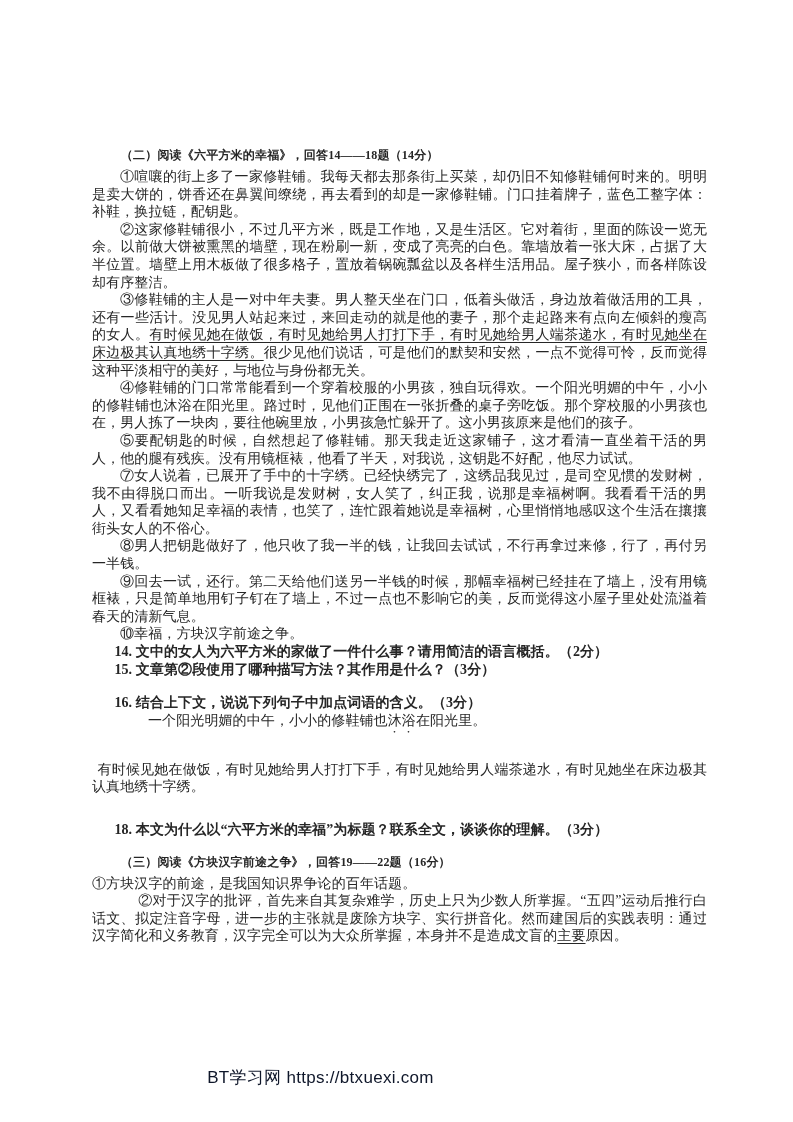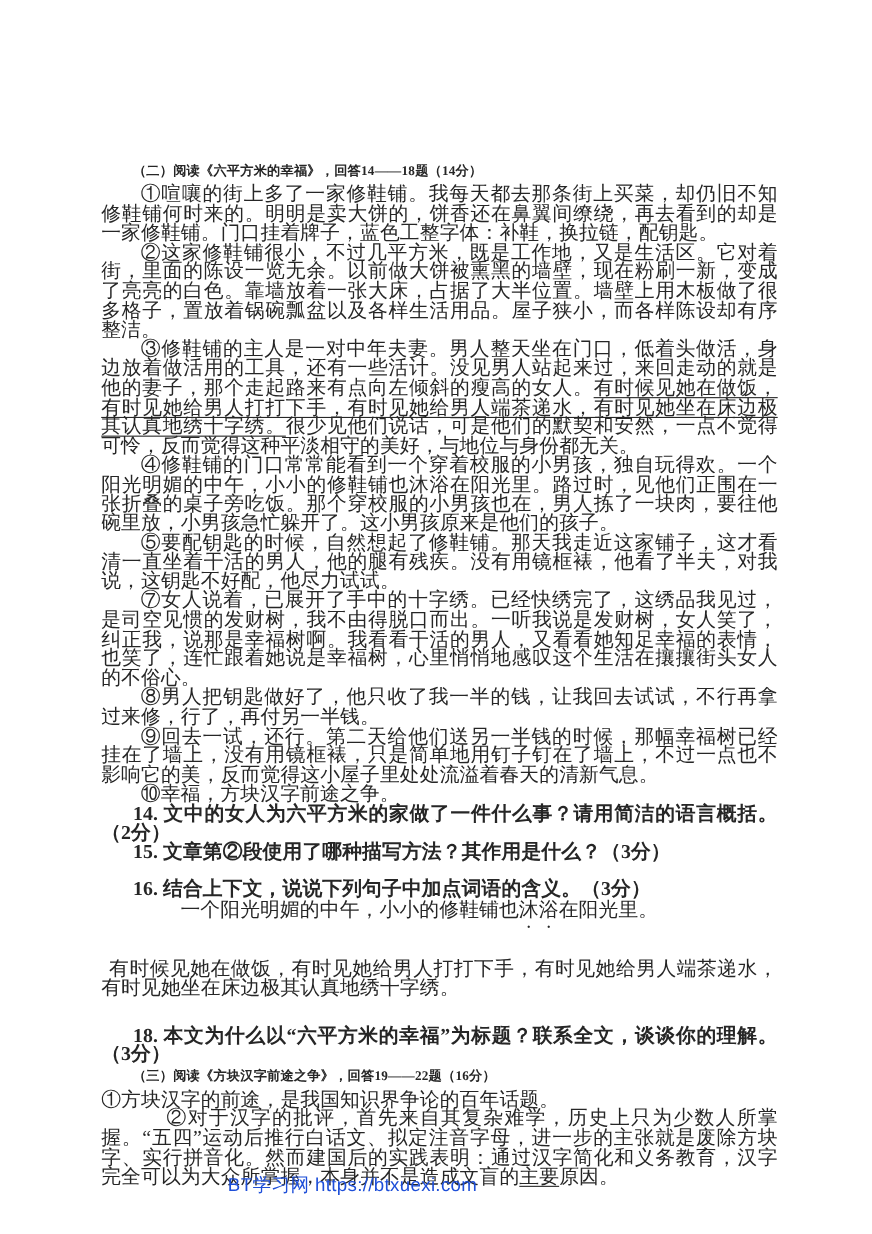--- a/index.html
+++ b/index.html
@@ -19,24 +19,24 @@
   }
   section { margin: 0; }
   .sec-heading {
     font-size: 12px;
     font-weight: bold;
     margin: 0 0 3px 0;
     text-indent: 2.4em;
     line-height: 20px;
     letter-spacing: 0.2px;
   }
-  section + section .sec-heading { }
+  section + section .sec-heading { margin-top: 13px; }
   p {
     margin: 0;
-    font-size: 18px;
+    font-size: 14px;
     line-height: 17.6px;
     text-align: justify;
     letter-spacing: 0.1px;
   }
   p.para        { text-indent: 2em; }
   p.para-flush  { text-indent: 0; }
   p.para-deep   { text-indent: 3.3em; }
   p.question    { text-indent: 1.6em; font-weight: bold; }
   p.example-indent { text-indent: 4em; }
   p.example-flush  { text-indent: 0.4em; }
@@ -54,21 +54,21 @@
   .spacer.sm { height: 16px; }
   .spacer.md { height: 25px; }
   .footer {
     position: absolute;
     top: 1066px;
     left: 0;
     width: 641px;
     text-align: center;
     font-family: "Liberation Sans", "DejaVu Sans", sans-serif;
     font-size: 17px;
-    color: #1d4ed8;
+    color: #0f172a;
     letter-spacing: 0.3px;
   }
 </style>
 </head>
 <body>
 
 <main class="page">
   <div>
       <section>
         <h2 class="sec-heading">（二）阅读《六平方米的幸福》，回答14——18题（14分）</h2>

